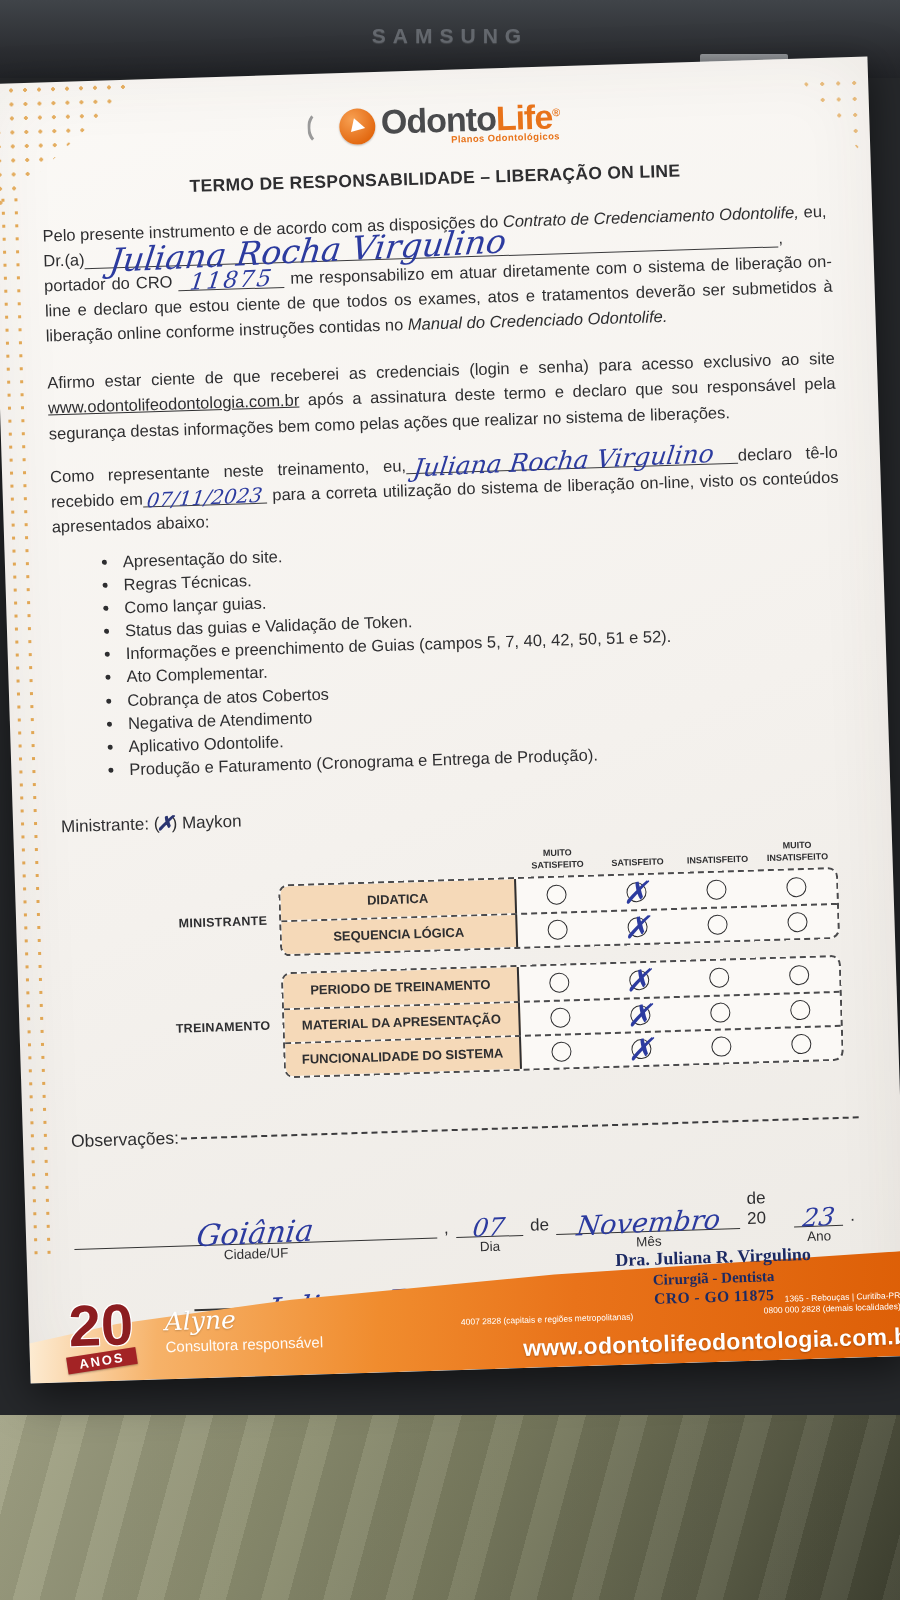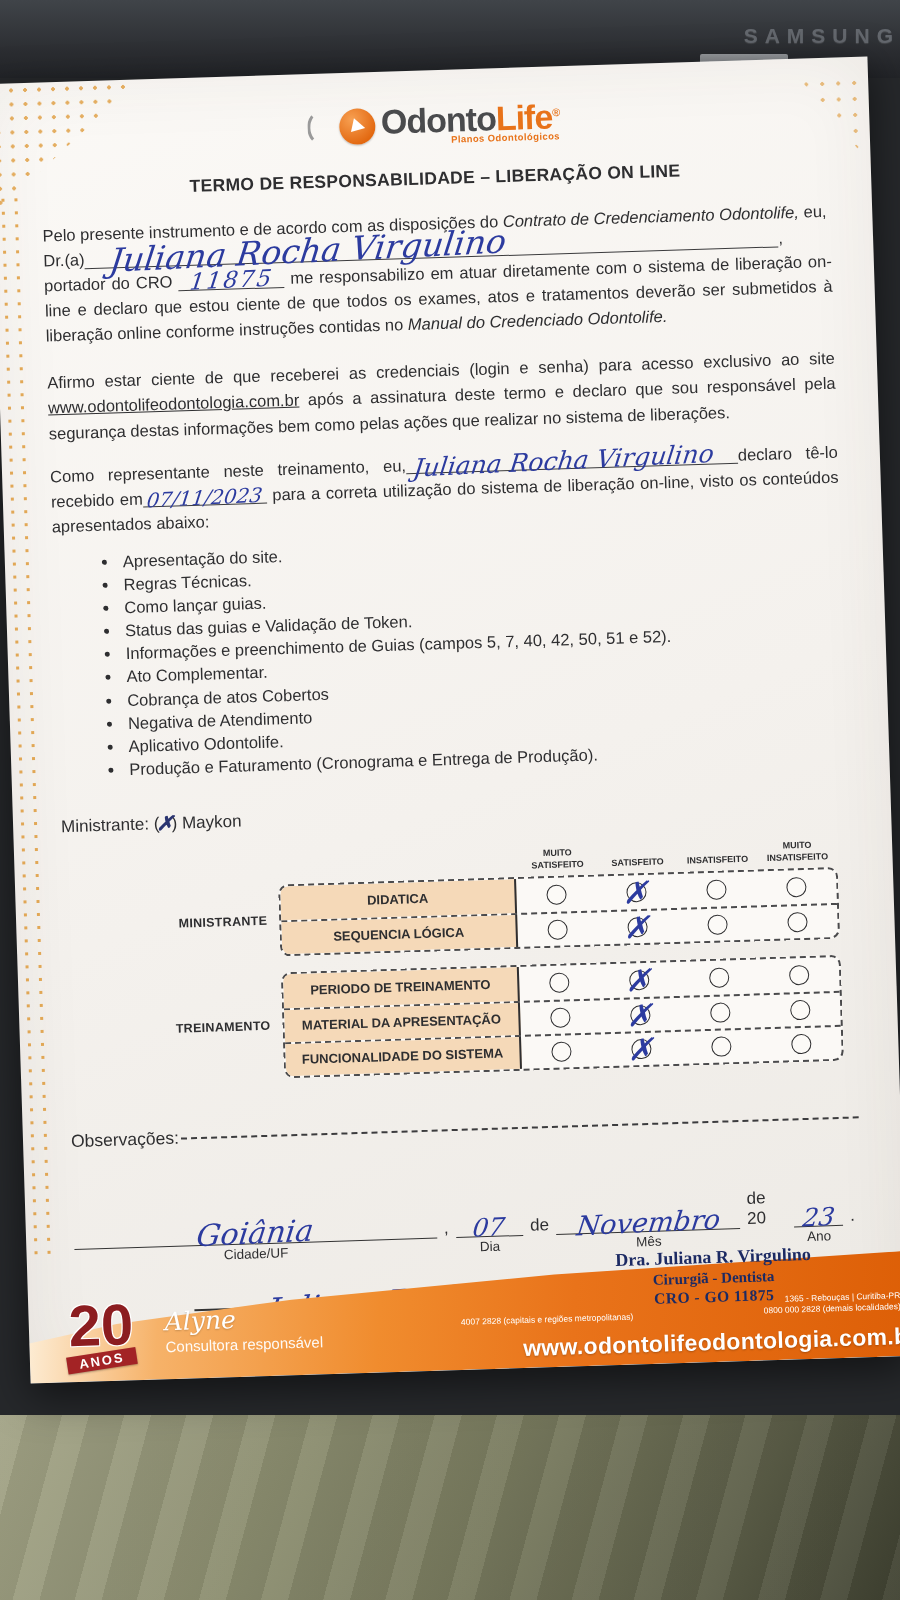--- a/index.html
+++ b/index.html
@@ -7,21 +7,21 @@
   }
   *{box-sizing:border-box;}
   html,body{margin:0;padding:0;}
   body{
     width:900px;height:1600px;position:relative;overflow:hidden;
     background:#26282b;font-family:"Liberation Sans",sans-serif;color:#2e2e30;
   }
   
   .monitor-top{position:absolute;top:0;left:0;right:0;height:78px;
     background:linear-gradient(#404449,#2a2c30 70%,#222428);}
-  .samsung{position:absolute;top:24px;left:0;right:0;text-align:right;
+  .samsung{position:absolute;top:24px;left:0;right:0;text-align:center;
     color:#64686e;font-size:21px;font-weight:bold;letter-spacing:7px;
     text-shadow:0 1px 1px rgba(255,255,255,.12);}
   .stand-bit{position:absolute;top:54px;left:700px;width:88px;height:26px;
     background:linear-gradient(#9a9da1,#6f7276);border-radius:2px;}
   .screen-sliver{position:absolute;left:0;top:140px;width:14px;height:180px;
     background:linear-gradient(#2e5f97,#24486f);}
   .paper-tab{position:absolute;left:0;top:228px;width:18px;height:40px;background:#e8e2d2;border-radius:0 4px 4px 0;}
   .fabric{position:absolute;left:0;right:0;bottom:0;height:185px;
     background:linear-gradient(115deg,#a3a487 0%,#8b8d6f 32%,#787a5e 55%,#5c5e48 80%,#3f4131 100%);}
   .fabric::after{content:"";position:absolute;inset:0;

